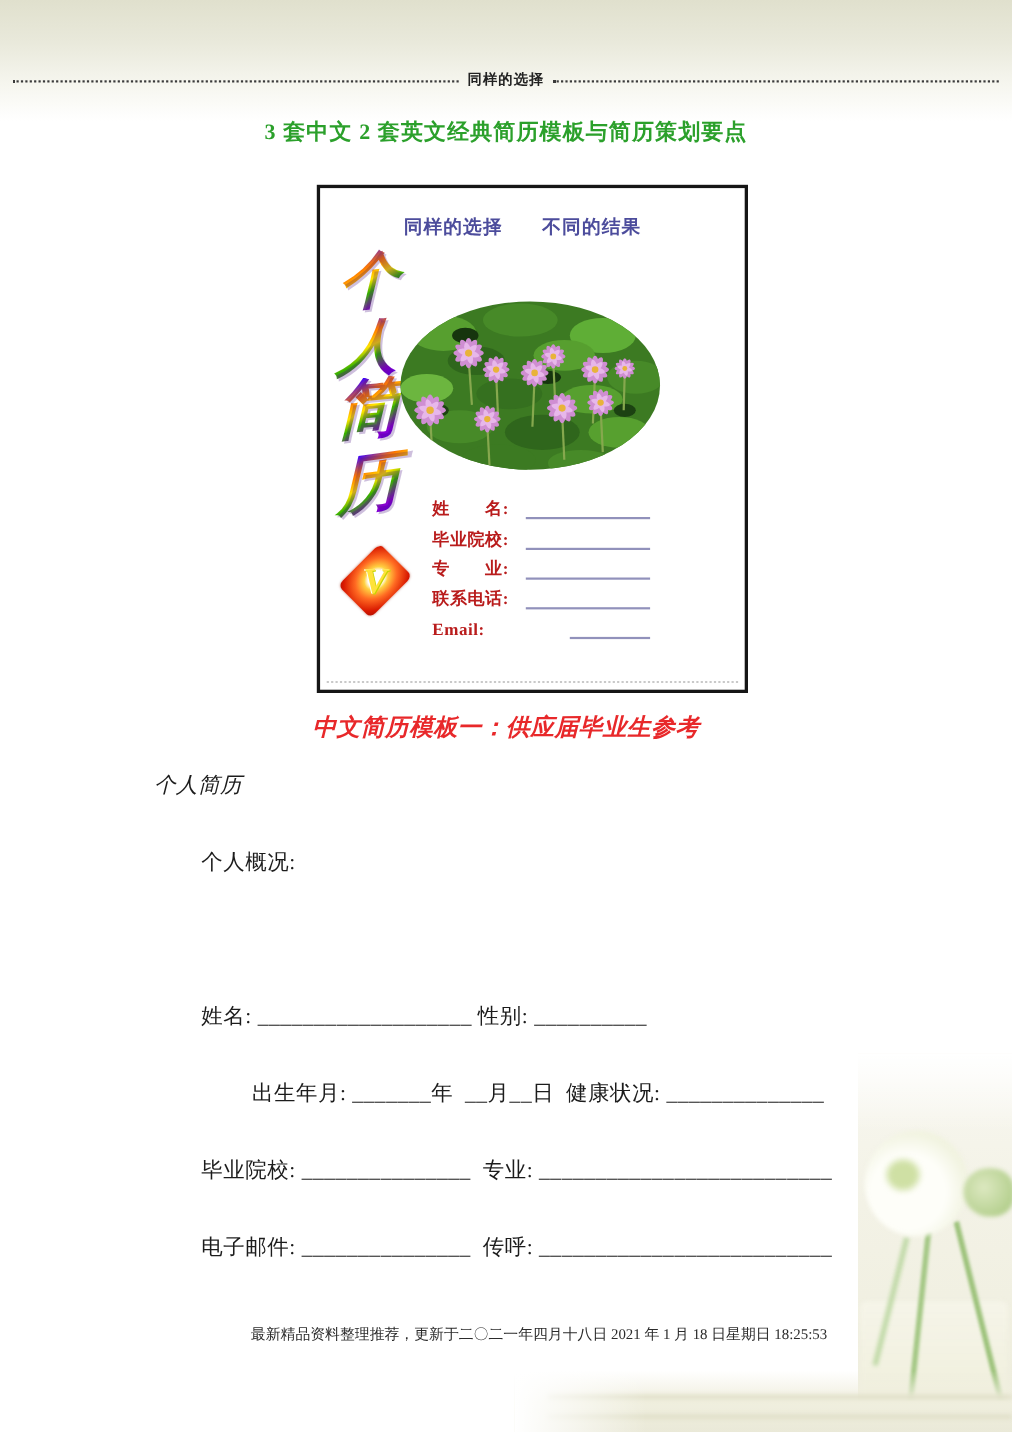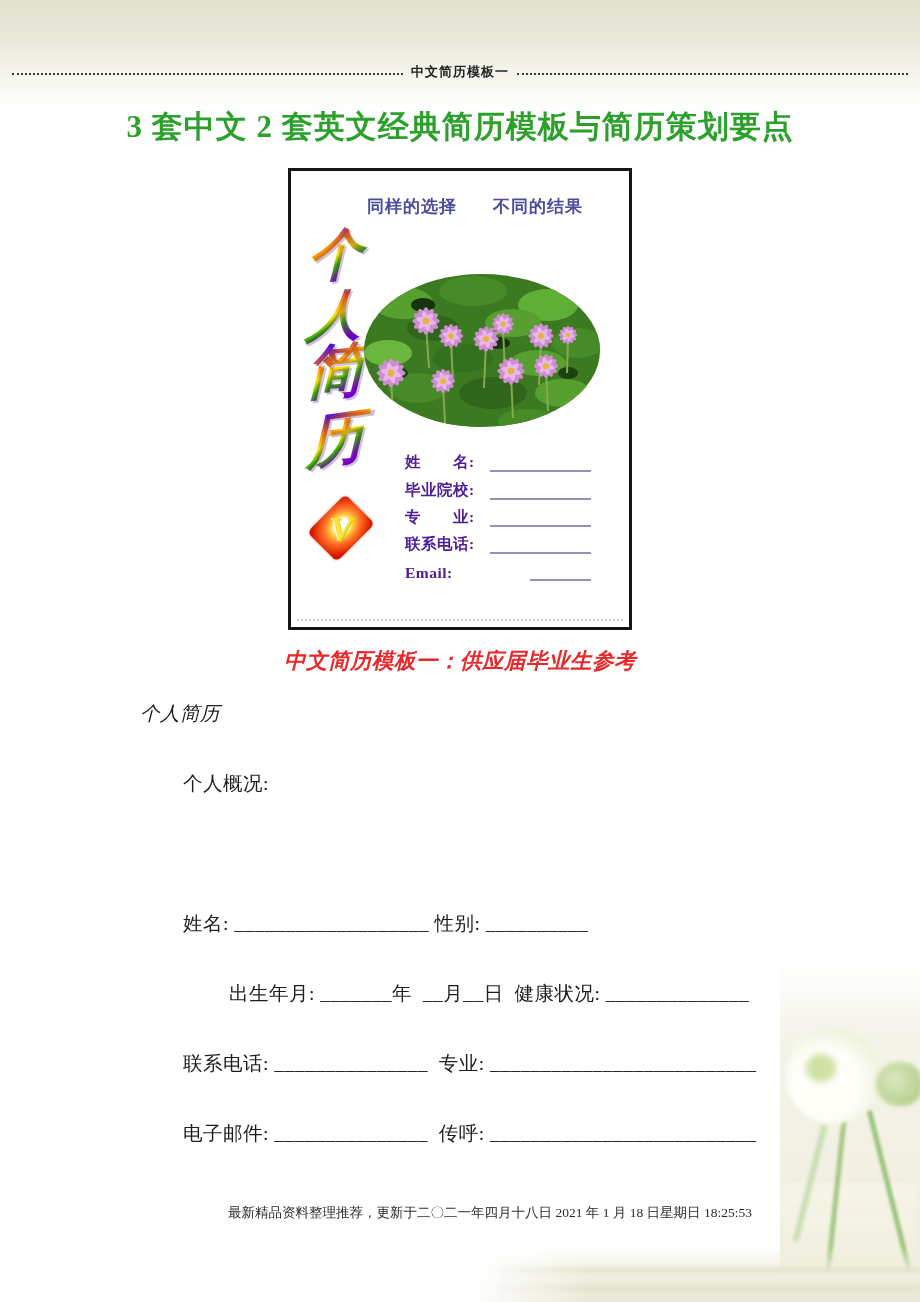--- a/index.html
+++ b/index.html
@@ -19,25 +19,25 @@
     position:absolute; left:12px; right:12px; top:62px; height:20px;
     display:flex; align-items:center; gap:8px;
   }
   .dot-fill { flex:1; height:0; border-top:2px dotted #3a3a3a; margin-top:3px; }
   #watermark-text {
     font-size:13px; font-weight:bold; color:#222; white-space:nowrap; letter-spacing:1px;
   }
   
   #doc-title {
     position:absolute; left:0; top:106px; width:920px; text-align:center;
-    font-size:31px; font-weight:bold; color:#2ba02b; letter-spacing:1px; white-space:pre;
+    font-size:20px; font-weight:bold; color:#2ba02b; letter-spacing:1px; white-space:pre;
   }
   
   #cover {
-    position:absolute; left:288px; top:168px; width:344px; height:462px;
+    position:absolute; left:288px; top:168px; width:392px; height:462px;
     border:3px solid #161616; background:#ffffff;
   }
   #cover-slogan {
     position:absolute; left:58px; top:24px; width:252px; text-align:center;
     font-size:17px; font-weight:bold; color:#4c4c9c; letter-spacing:1px; white-space:pre;
   }
   .wordart {
     position:absolute; left:8px; width:72px; height:60px; text-align:center;
     font-size:55px; line-height:58px; font-weight:bold; font-style:italic;
     background:linear-gradient(155deg,#7b00d8 0%,#3a00ff 16%,#ff7a00 34%,#ffe400 48%,#35b000 60%,#8a00d0 78%,#4400ff 100%);
@@ -63,22 +63,22 @@
     text-shadow:1px 1px 0 #c8d400, -1px 0 0 #fff;
   }
   
   #oval-photo { position:absolute; left:72px; top:102px; width:238px; height:155px; }
   
   .cv-row {
     position:absolute; left:102px; width:198px; height:22px;
     display:flex; align-items:flex-end;
   }
   .cv-label {
-    flex:none; width:80px; font-size:15.5px; font-weight:bold; color:#4c1d95;
-    white-space:pre; letter-spacing:0.5px;margin-left:12px;
+    flex:none; width:80px; font-size:15.5px; font-weight:bold; color:#b91c1c;
+    white-space:pre; letter-spacing:0.5px;
   }
   .cv-line { flex:1; height:15px; border-bottom:2px solid #9191bb; margin-left:5px; margin-bottom:1px; }
   #cvr-0 { top:280px; } #cvr-1 { top:308px; } #cvr-2 { top:335px; }
   #cvr-3 { top:362px; } #cvr-4 { top:389px;gap:40px; }
   #cover-bottom-dots {
     position:absolute; left:6px; right:6px; bottom:6px; height:0;
     border-top:2px dotted #c9c9c9;
   }
   
   #subtitle {
@@ -135,21 +135,21 @@
 </style>
 </head>
 <body>
 
 <div id="page">
 
   <div id="top-band"></div>
 
   <div id="dotted-rule">
     <div class="dot-fill"></div>
-    <span id="watermark-text">中文简历模板一</span>
+    <span id="watermark-text">同样的选择</span>
     <div class="dot-fill"></div>
   </div>
 
   <div id="doc-title">3 套中文 2 套英文经典简历模板与简历策划要点</div>
 
   <div id="cover">
     <div id="cover-slogan">同样的选择　　不同的结果</div>
 
     <div class="wordart" id="wa-0">个</div>
     <div class="wordart" id="wa-1">人</div>
@@ -251,21 +251,21 @@
 
     <div id="cover-bottom-dots"></div>
   </div>
 
   <div id="subtitle">中文简历模板一：供应届毕业生参考</div>
 
   <div class="body-line" id="bl-heading">个人简历</div>
   <div class="body-line" id="bl-0">个人概况:</div>
   <div class="body-line" id="bl-2">姓名: ___________________ 性别: __________</div>
   <div class="body-line" id="bl-3">出生年月: _______年  __月__日  健康状况: ______________</div>
-  <div class="body-line" id="bl-4">联系电话: _______________  专业: __________________________</div>
+  <div class="body-line" id="bl-4">毕业院校: _______________  专业: __________________________</div>
   <div class="body-line" id="bl-5">电子邮件: _______________  传呼: __________________________</div>
 
   <div id="footer-note">最新精品资料整理推荐，更新于二〇二一年四月十八日 2021 年 1 月 18 日星期日 18:25:53</div>
 
   <div id="corner-photo">
     <div class="ph-vase"></div>
     <div class="ph-stem1"></div>
     <div class="ph-stem2"></div>
     <div class="ph-stem3"></div>
     <div class="ph-flower"></div>

